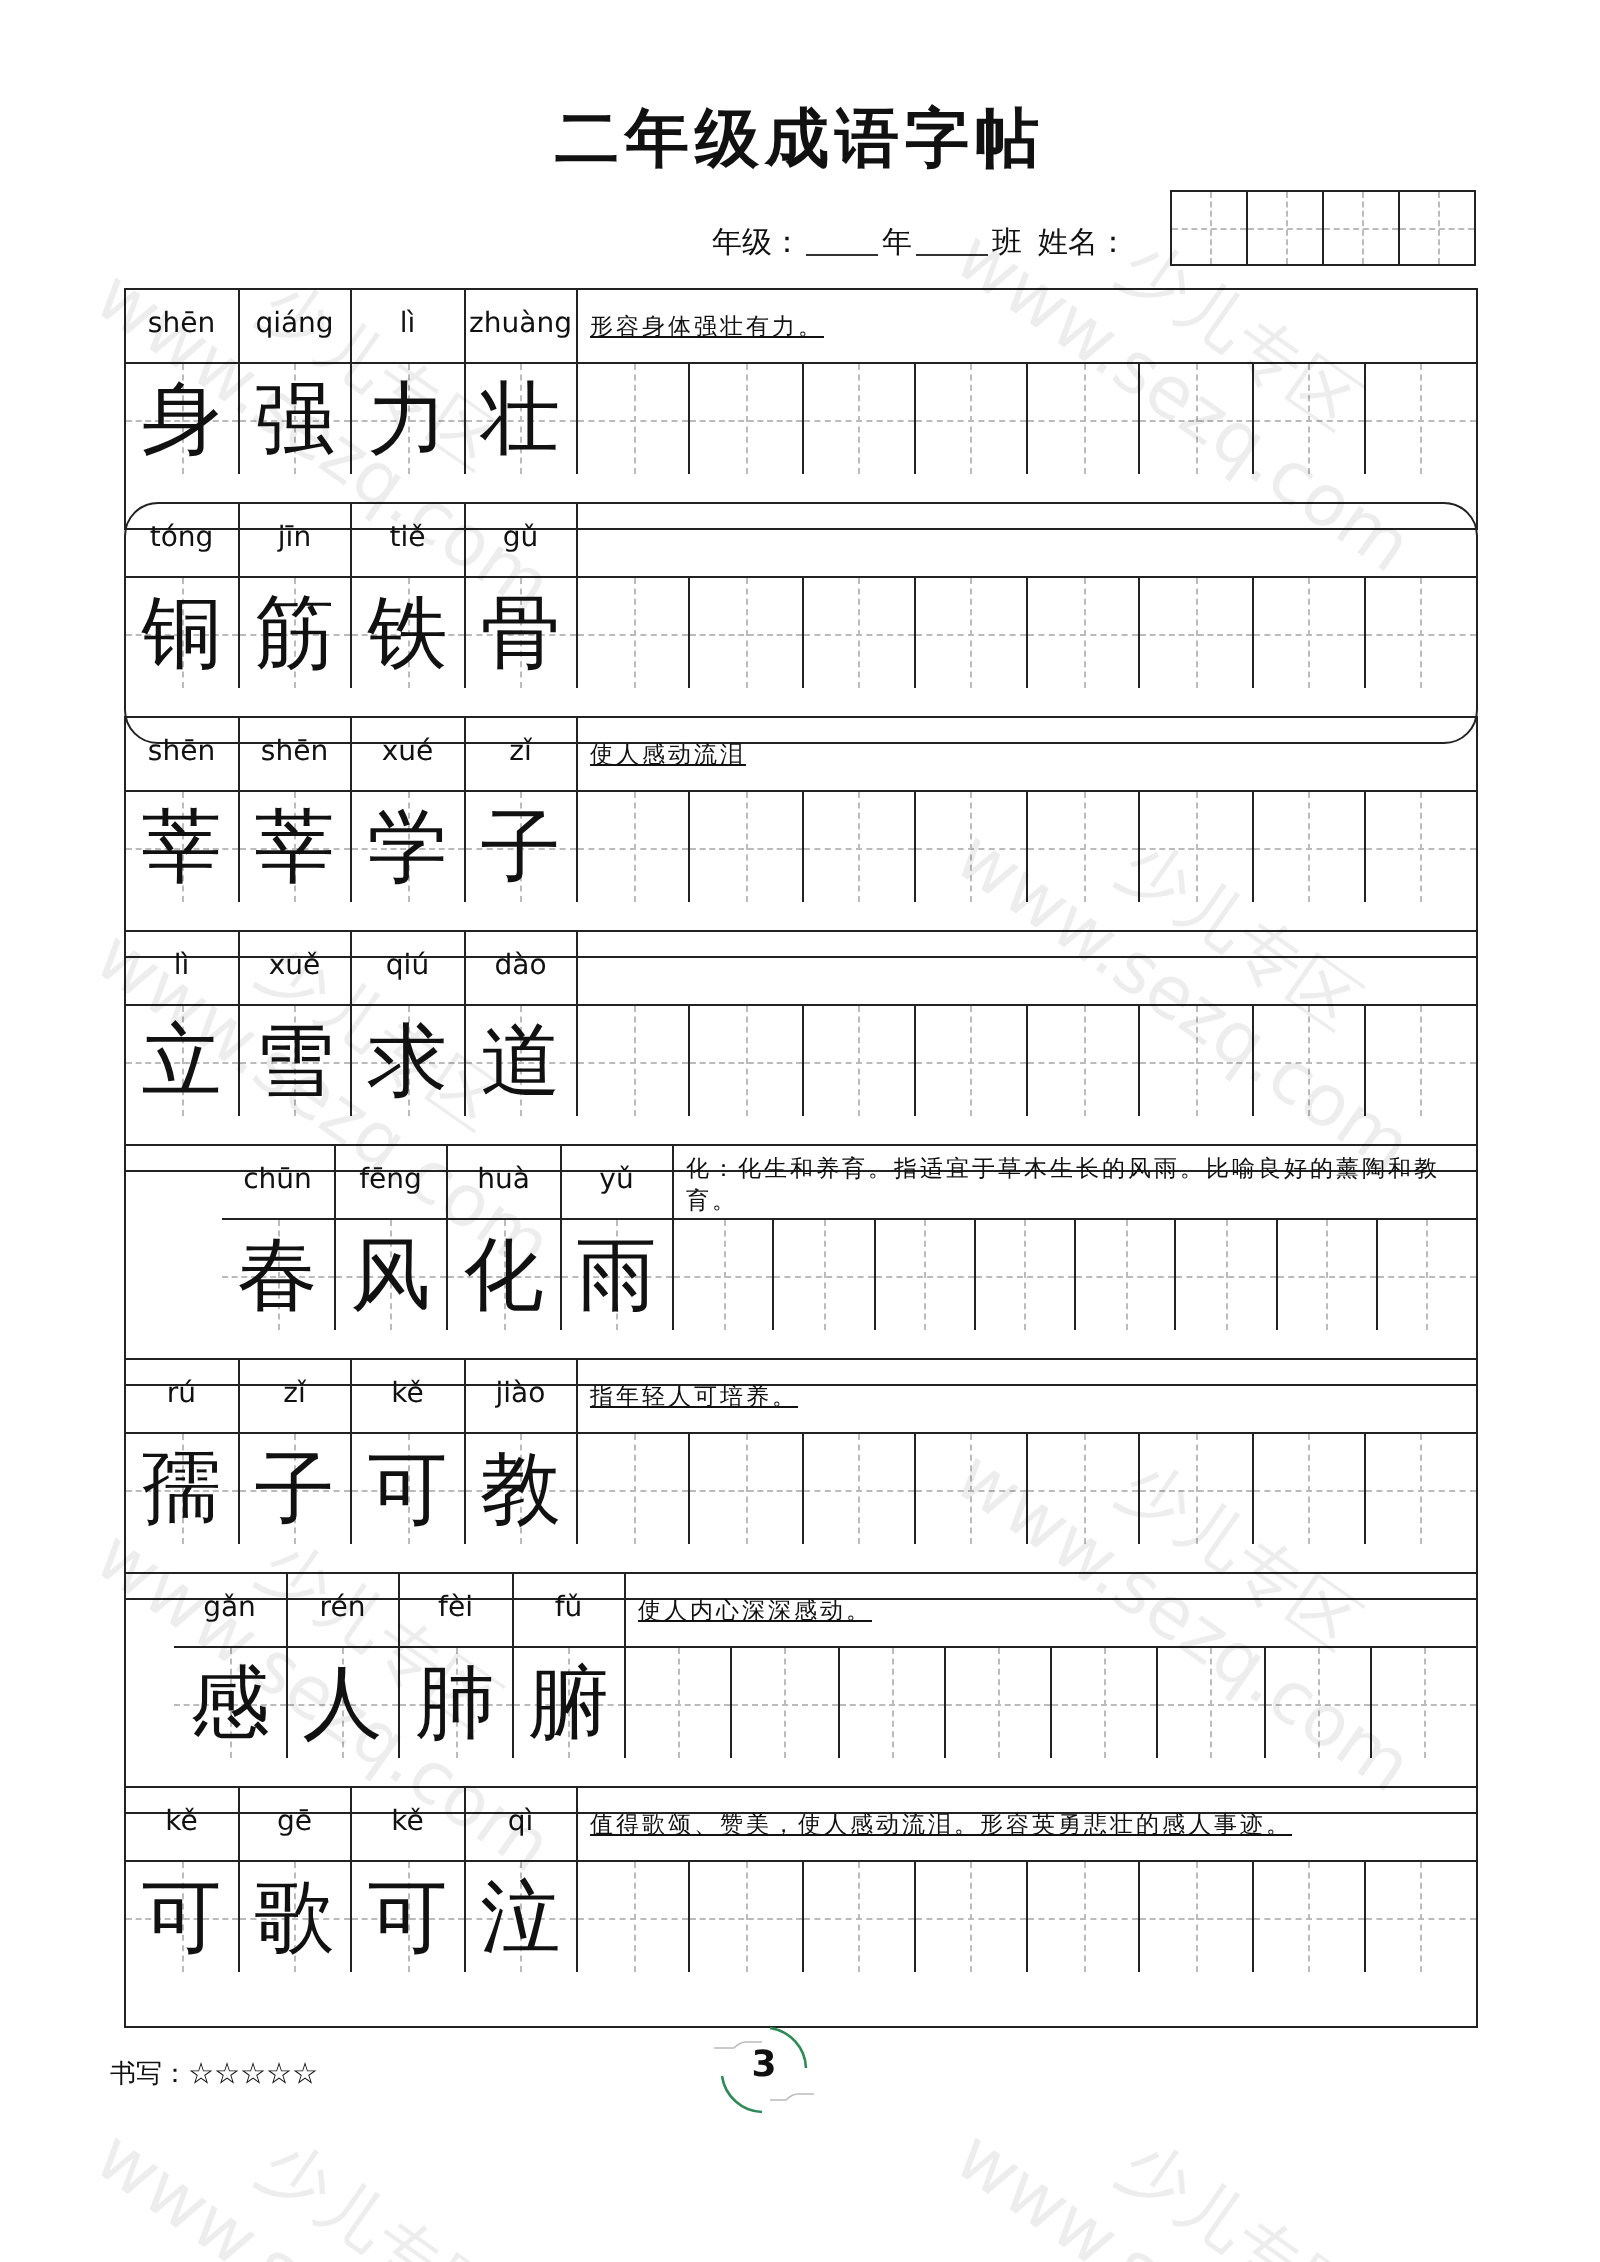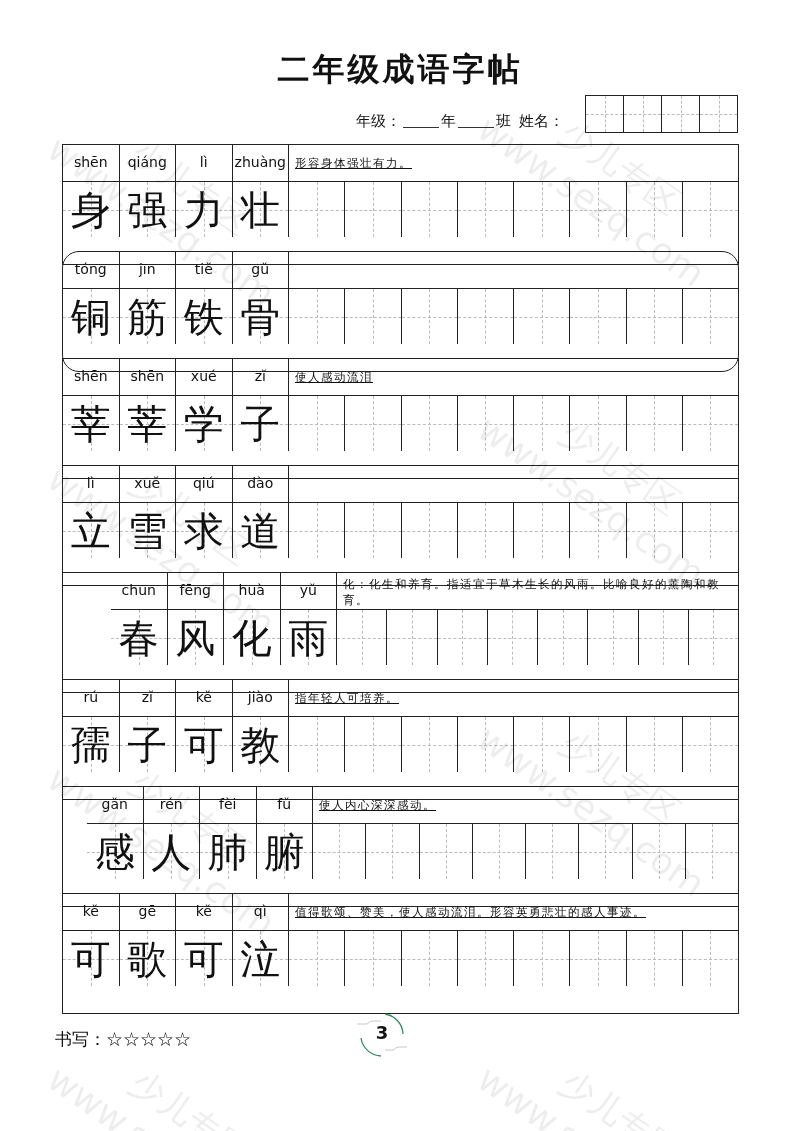--- a/index.html
+++ b/index.html
@@ -24,21 +24,21 @@
   .meaning.single { align-items:center;text-decoration:underline; }
   .char-line { display:flex; height:55px; }
   .cell { width:56.5px; height:55px; border-right:1.5px solid #222; box-sizing:border-box; position:relative;
           display:flex; align-items:center; justify-content:center; }
   .cell:last-child { border-right:none; }
   .cell::before { content:""; position:absolute; left:50%; top:0; bottom:0; border-left:1px dashed #bbb; }
   .cell::after { content:""; position:absolute; top:50%; left:0; right:0; border-top:1px dashed #bbb; }
   .cell .ch { position:relative; z-index:1; font-size:40px; font-family:"DejaVu Serif","Liberation Serif",serif; line-height:1; }
   .wcell { flex:1; }
 
-  .footer-rating { position:absolute; left:55px; top:1028px; font-size:17px; }
+  .footer-rating { position:absolute; left:55px; top:1028px; font-size:13px; }
   .page-num { position:absolute; left:357px; top:1010px; width:50px; height:50px; }
   .page-num .num { position:absolute; width:100%; top:12px; text-align:center; font-family:"DejaVu Sans",sans-serif; font-weight:bold; font-size:18px; }
 
   .wm { position:absolute; color:rgba(0,0,0,0.07); font-family:"DejaVu Sans",sans-serif; transform:rotate(35deg); transform-origin:left top; pointer-events:none; white-space:nowrap; }
   .wm .cn { font-size:34px; display:block; margin-left:70px; }
   .wm .url { font-size:36px; display:block; }
 </style>
 </head>
 <body>
 

